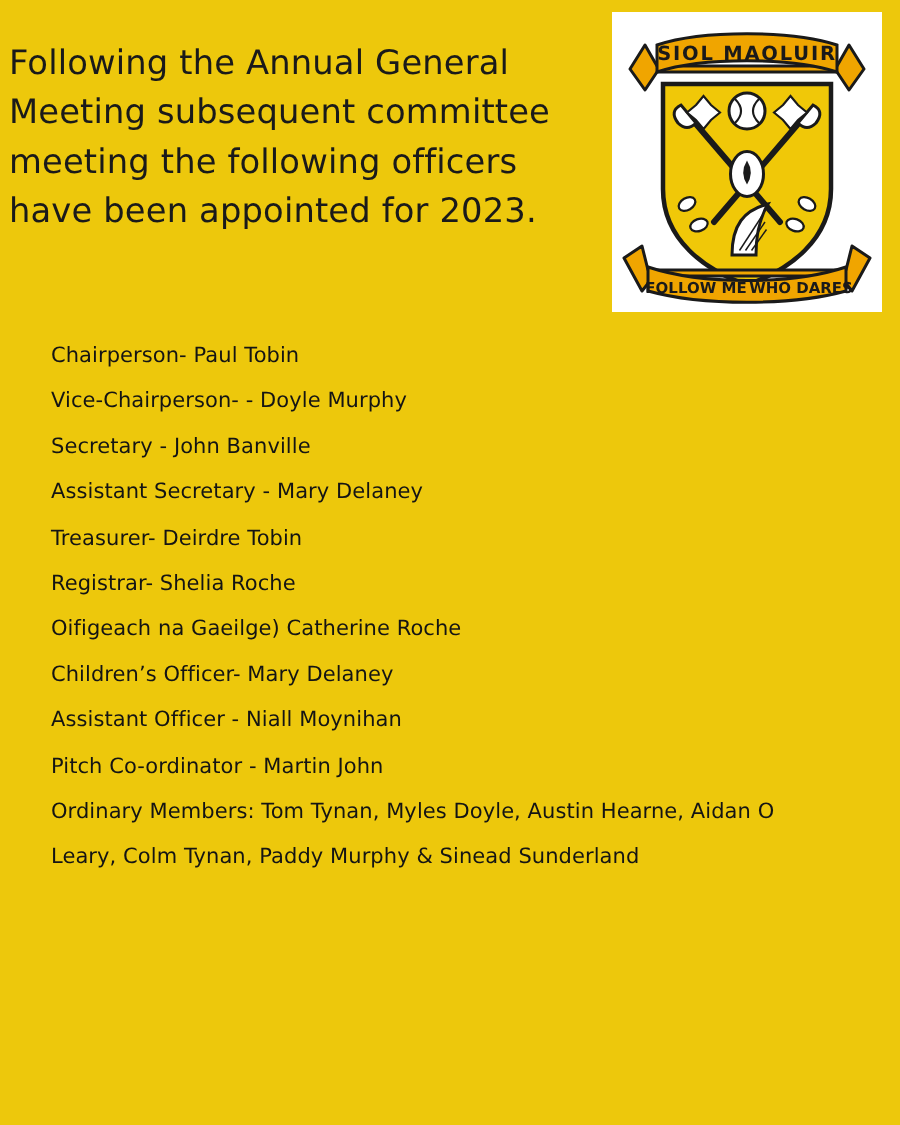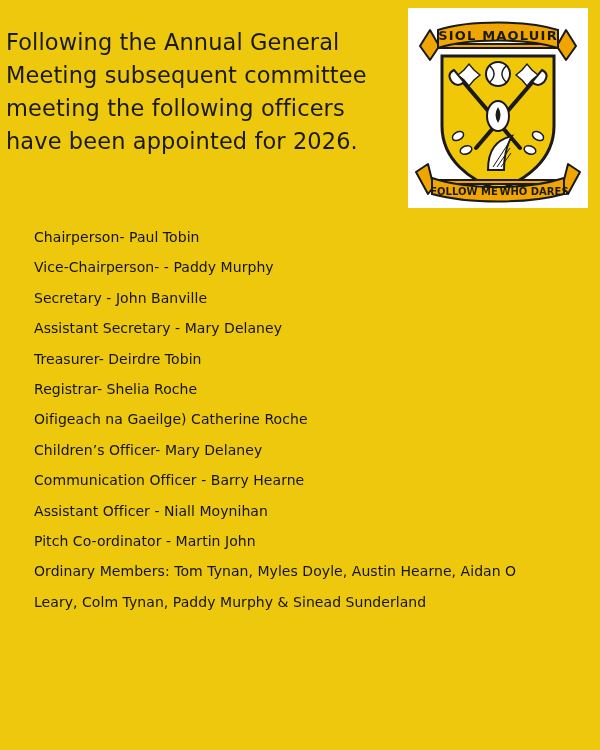--- a/index.html
+++ b/index.html
@@ -69,21 +69,21 @@
     white-space: normal;
     width: 510px;
   }
 </style>
 </head>
 <body>
 
 <div class="page">
 
   <div class="header">
-    <div class="intro">  Following the Annual General Meeting subsequent committee meeting the following officers have been appointed for 2026.</div>
+    <div class="intro">  Following the Annual General Meeting subsequent committee meeting the following officers have been appointed for 2023.</div>
 
     <div class="crest-box">
       <svg class="crest-svg" width="180" height="200" viewBox="0 0 180 200" xmlns="http://www.w3.org/2000/svg">
         <rect x="0" y="0" width="180" height="200" fill="#ffffff"></rect>
 
         <g>
           <path d="M12 38 L22 22 L30 36 L150 36 L158 22 L168 38 L158 52 L150 40 L30 40 L22 52 Z" fill="#f0a500" stroke="#1a1a1a" stroke-width="2" stroke-linejoin="round"></path>
           <path d="M30 22 C 60 12, 120 12, 150 22 L150 40 C 120 30, 60 30, 30 40 Z" fill="#f0a500" stroke="#1a1a1a" stroke-width="2"></path>
           <text x="90" y="32" font-family="'DejaVu Sans', sans-serif" font-size="13" font-weight="bold" fill="#1a1a1a" text-anchor="middle" letter-spacing="1.2">SIOL MAOLUIR</text>
         </g>
@@ -131,26 +131,25 @@
           <path d="M24 170 C 60 182, 120 182, 156 170 L156 186 C 120 196, 60 196, 24 186 Z" fill="#f0a500" stroke="#1a1a1a" stroke-width="2"></path>
           <text x="56" y="187" font-family="'DejaVu Sans', sans-serif" font-size="10" font-weight="bold" fill="#1a1a1a" text-anchor="middle">FOLLOW ME</text>
           <text x="126" y="187" font-family="'DejaVu Sans', sans-serif" font-size="10" font-weight="bold" fill="#1a1a1a" text-anchor="middle">WHO DARES</text>
         </g>
       </svg>
     </div>
   </div>
 
   <div class="officers">
     <div class="officer-line">Chairperson- Paul Tobin</div>
-    <div class="officer-line">Vice-Chairperson- - Paddy Murphy</div>
+    <div class="officer-line">Vice-Chairperson- - Doyle Murphy</div>
     <div class="officer-line">Secretary - John Banville</div>
     <div class="officer-line">Assistant Secretary - Mary Delaney</div>
     <div class="officer-line">Treasurer- Deirdre Tobin</div>
     <div class="officer-line">Registrar- Shelia Roche</div>
     <div class="officer-line">Oifigeach na Gaeilge) Catherine Roche</div>
     <div class="officer-line">Children’s Officer- Mary Delaney</div>
-    <div class="officer-line">Communication Officer - Barry Hearne</div>
     <div class="officer-line">Assistant Officer - Niall Moynihan</div>
     <div class="officer-line">Pitch Co-ordinator - Martin John</div>
     <div class="officer-line wrap">Ordinary Members: Tom Tynan, Myles Doyle, Austin Hearne, Aidan O Leary, Colm Tynan, Paddy Murphy &amp; Sinead Sunderland</div>
   </div>
 
 </div>
 
 </body></html>

